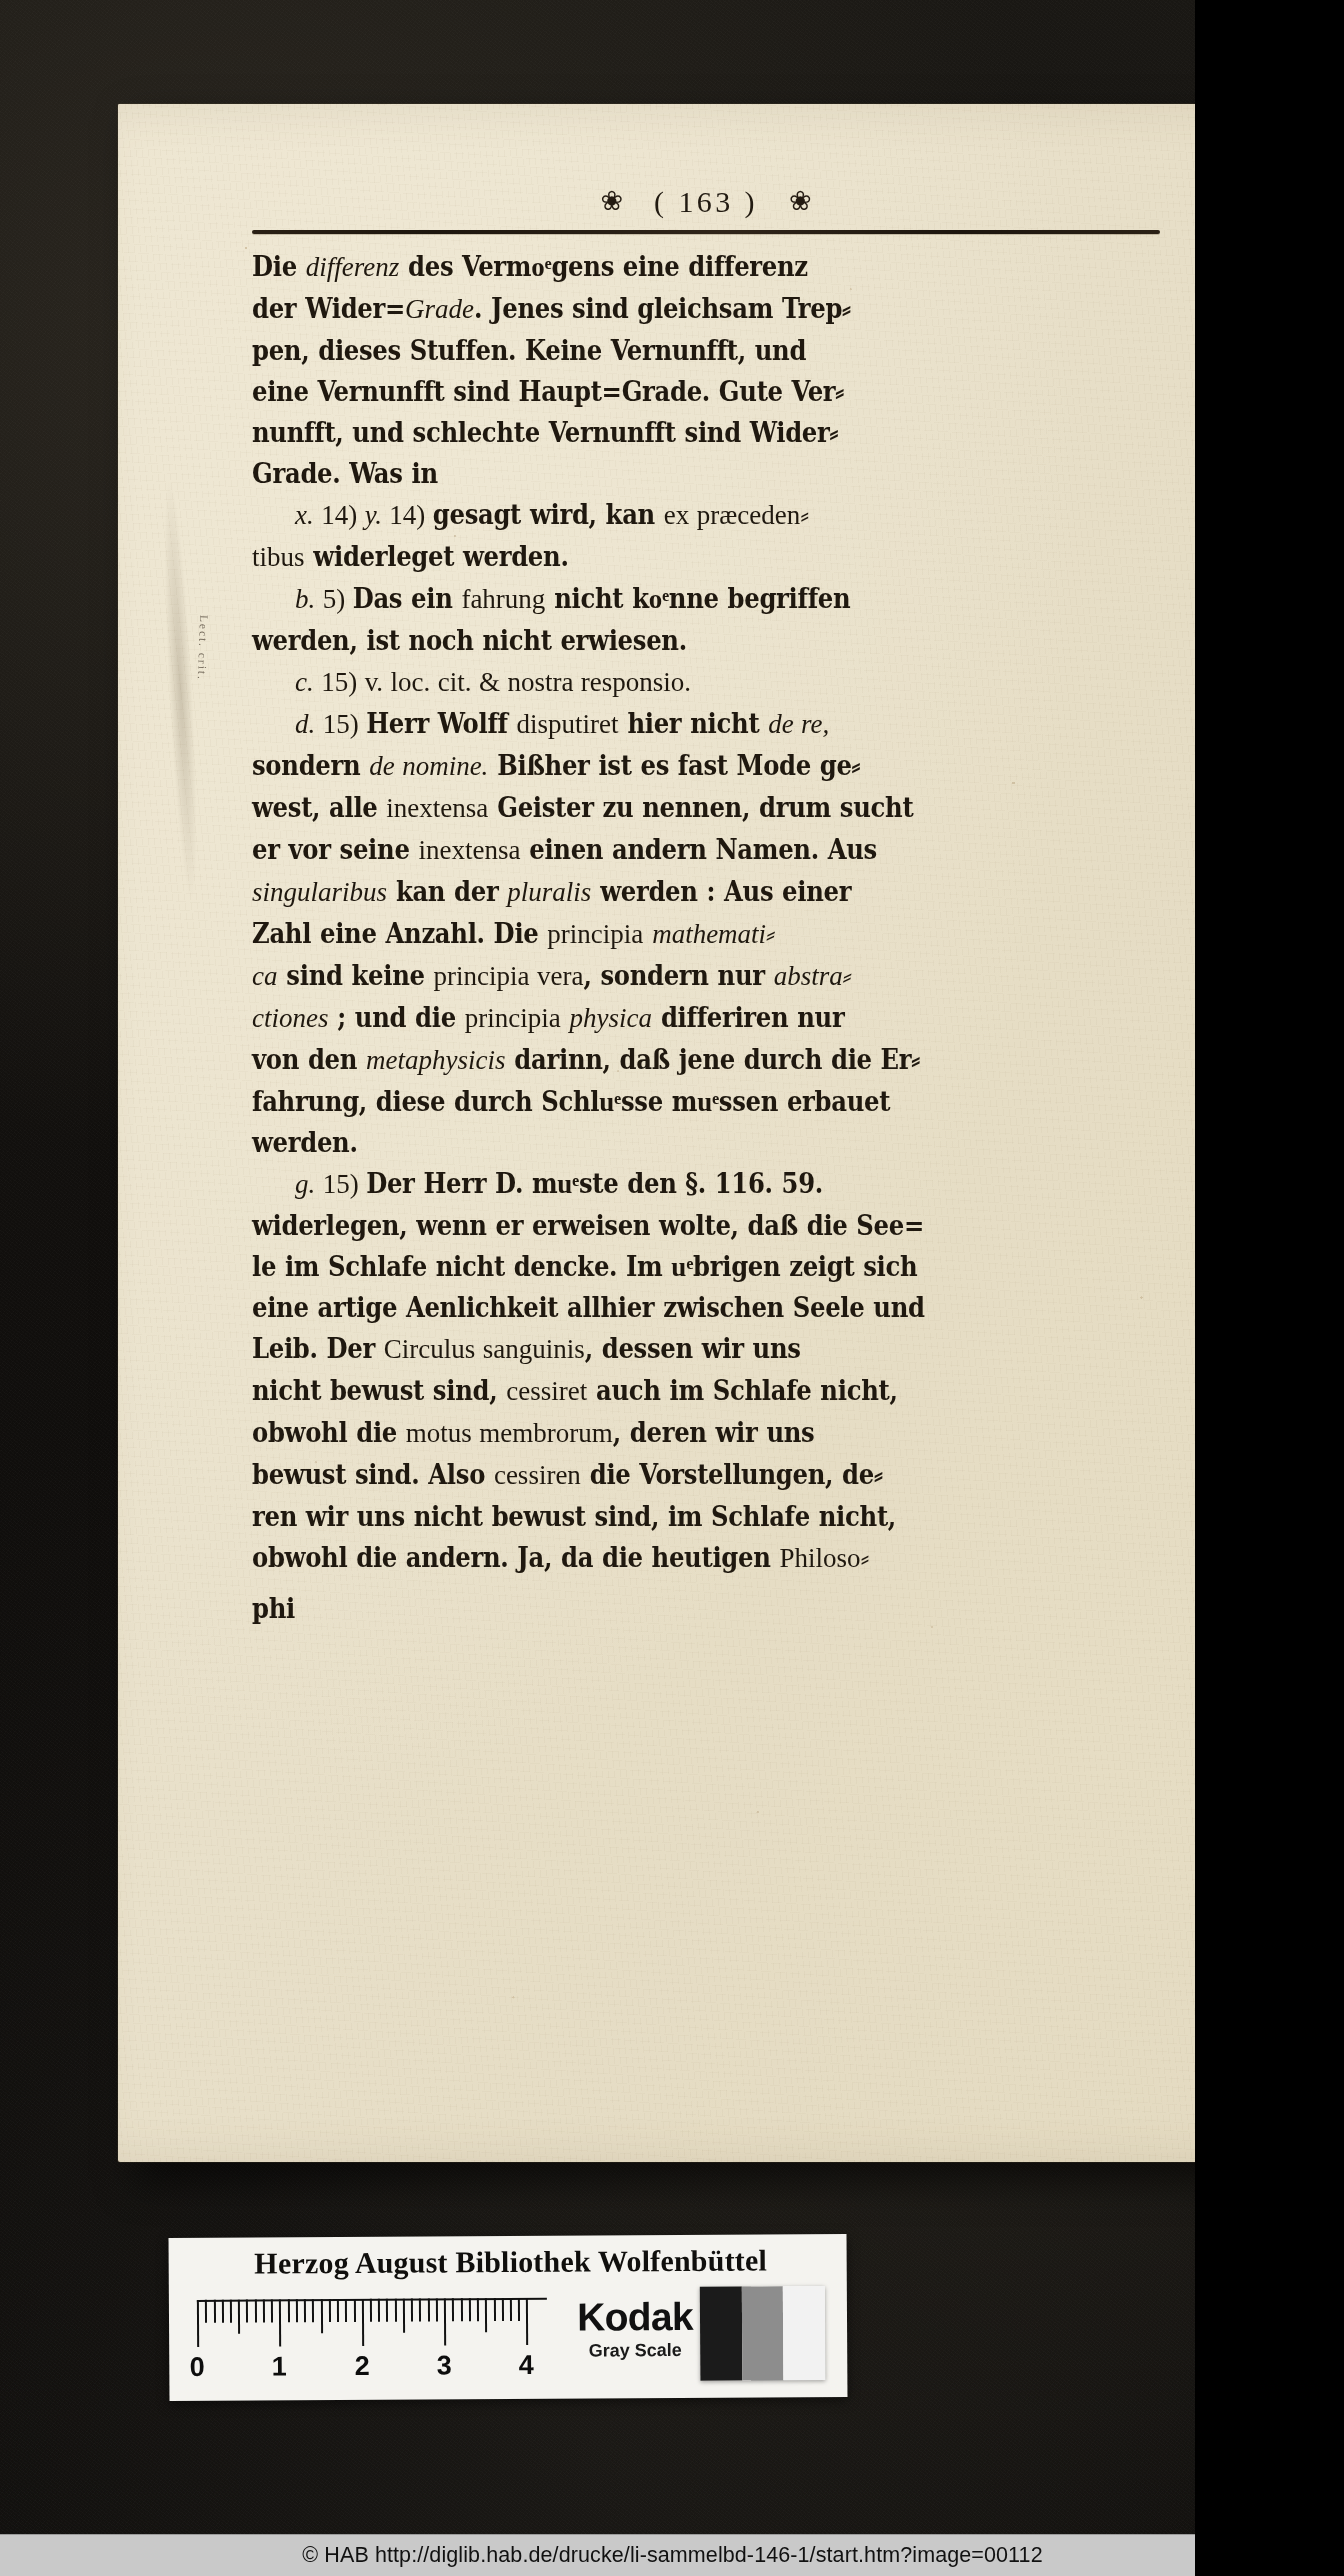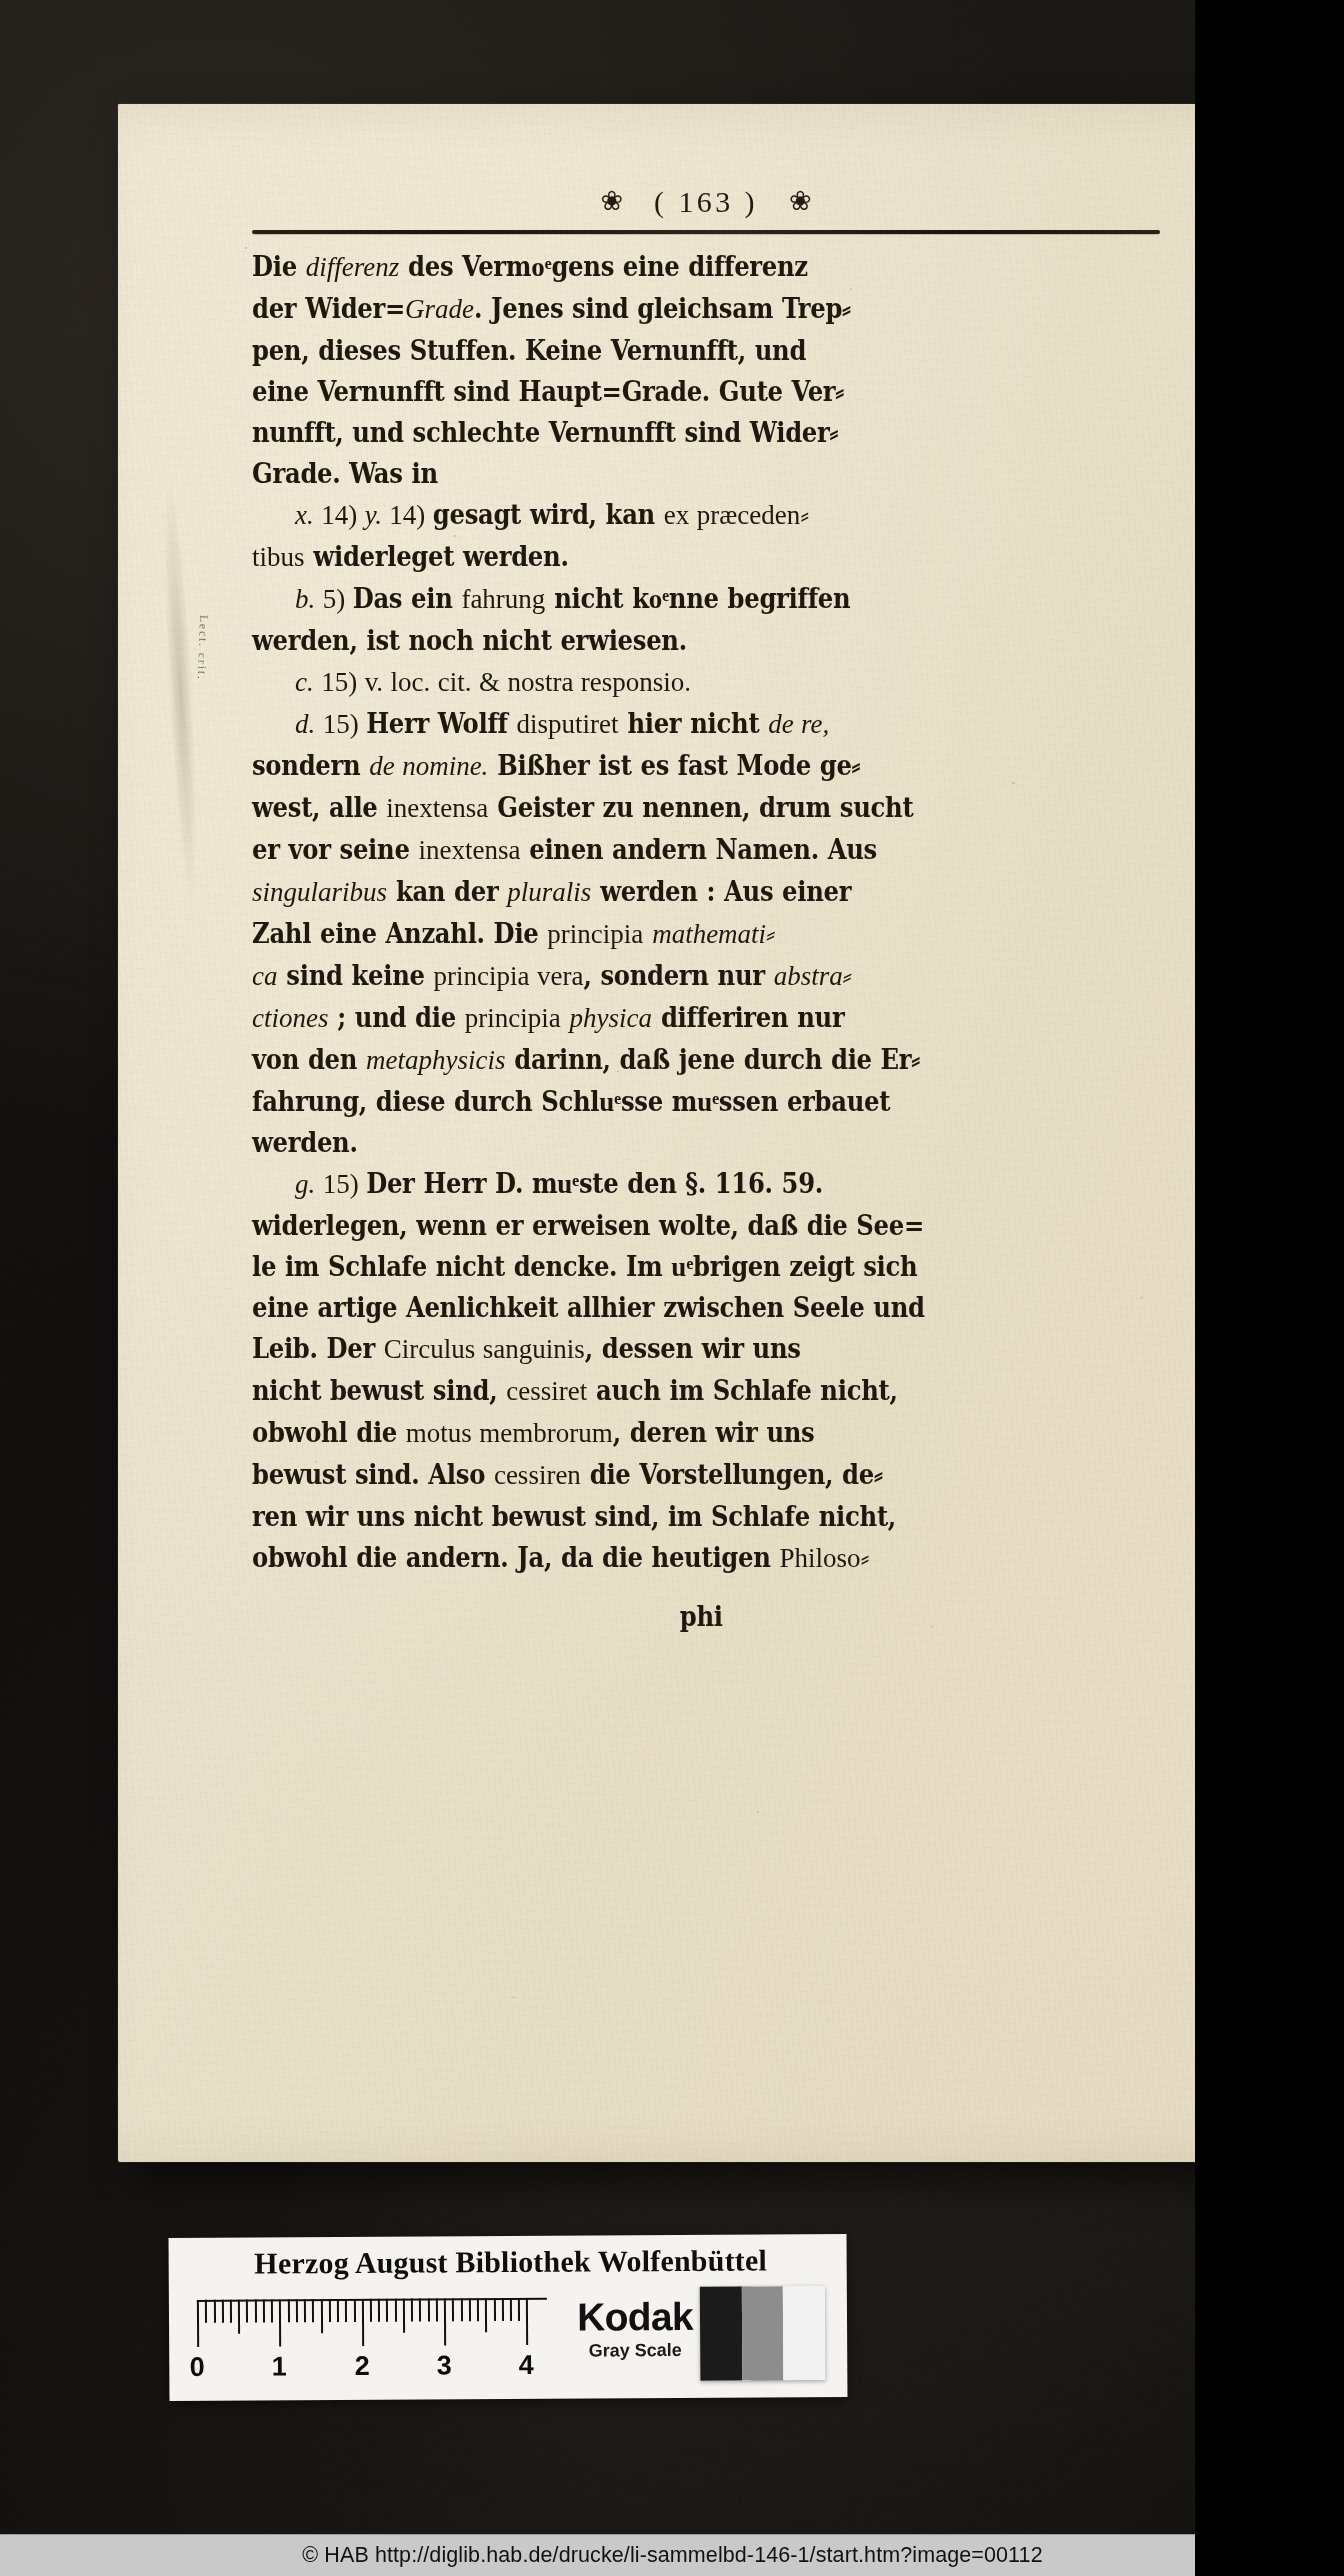--- a/index.html
+++ b/index.html
@@ -170,23 +170,23 @@
     font-weight: 400;
     letter-spacing: 0;
   }
   .lat-it {
     font-family: "Liberation Serif", serif;
     font-style: italic;
     font-weight: 400;
     letter-spacing: 0;
   }
   .catchword {
-    text-align: center;
+    text-align: left;
     padding-right: 9.4px;
-    margin-top: 17px;
+    margin-top: 9px;
   }
 
   
   .cal-card {
     position: absolute;
     left: 169px; top: 2236px;
     width: 678px; height: 163px;
     background: #f4f3ef;
     box-shadow: 0 3.4px 12px rgba(0,0,0,.5);
     transform: rotate(-0.35deg);

